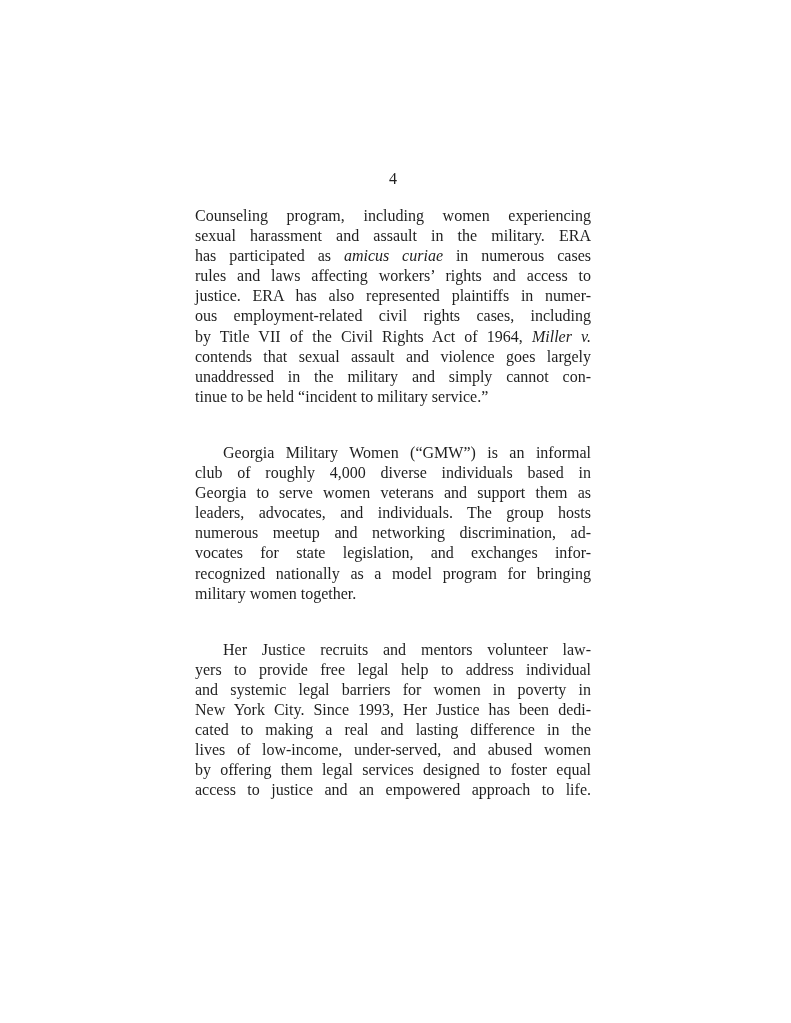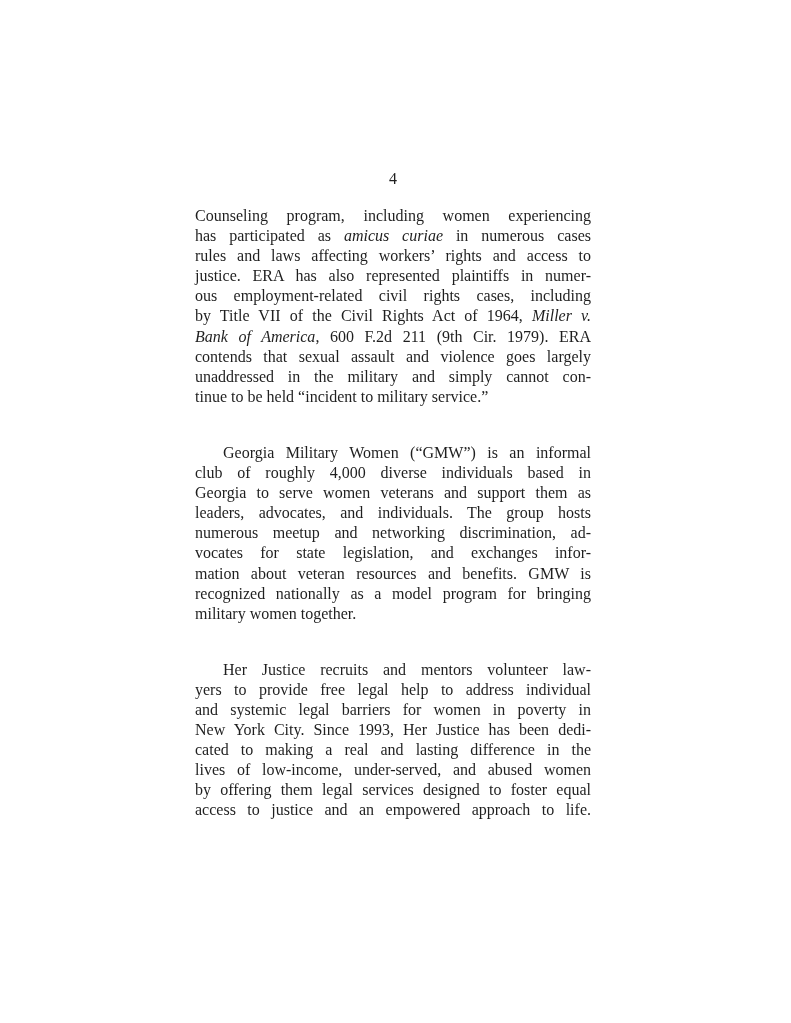--- a/index.html
+++ b/index.html
@@ -41,38 +41,37 @@
   .it { font-style: italic; margin-top: 32px; }
 </style>
 </head>
 <body>
 
 <div class="page" style="background: rgb(255, 255, 255); color: rgb(31, 31, 31);">
   <div class="pagenum">4</div>
   <div class="content">
       <div class="para">
         <div class="line"><span>Counseling program, including women experiencing</span></div>
+        <div class="line"><span>sexual harassment and assault in the military. ERA</span></div>
         <div class="line"><span>has participated as </span><span class="it">amicus curiae</span><span> in numerous cases</span></div>
         <div class="line"><span>rules and laws affecting workers’ rights and access to</span></div>
         <div class="line"><span>justice. ERA has also represented plaintiffs in numer-</span></div>
         <div class="line"><span>ous employment-related civil rights cases, including</span></div>
         <div class="line"><span>by Title VII of the Civil Rights Act of 1964, </span><span class="it">Miller v.</span></div>
-        <div class="line"><span class="it">Bank of America</span><span>, 600 F.2d 211 (9th Cir. 1979). ERA</span></div>
         <div class="line"><span>contends that sexual assault and violence goes largely</span></div>
         <div class="line"><span>unaddressed in the military and simply cannot con-</span></div>
         <div class="line no-justify"><span>tinue to be held “incident to military service.”</span></div>
       </div>
       <div class="para">
         <div class="line indent"><span>Georgia Military Women (“GMW”) is an informal</span></div>
         <div class="line"><span>club of roughly 4,000 diverse individuals based in</span></div>
         <div class="line"><span>Georgia to serve women veterans and support them as</span></div>
         <div class="line"><span>leaders, advocates, and individuals. The group hosts</span></div>
         <div class="line"><span>numerous meetup and networking discrimination, ad-</span></div>
         <div class="line"><span>vocates for state legislation, and exchanges infor-</span></div>
-        <div class="line"><span>mation about veteran resources and benefits. GMW is</span></div>
         <div class="line"><span>recognized nationally as a model program for bringing</span></div>
         <div class="line no-justify"><span>military women together.</span></div>
       </div>
       <div class="para">
         <div class="line indent"><span>Her Justice recruits and mentors volunteer law-</span></div>
         <div class="line"><span>yers to provide free legal help to address individual</span></div>
         <div class="line"><span>and systemic legal barriers for women in poverty in</span></div>
         <div class="line"><span>New York City. Since 1993, Her Justice has been dedi-</span></div>
         <div class="line"><span>cated to making a real and lasting difference in the</span></div>
         <div class="line"><span>lives of low-income, under-served, and abused women</span></div>

